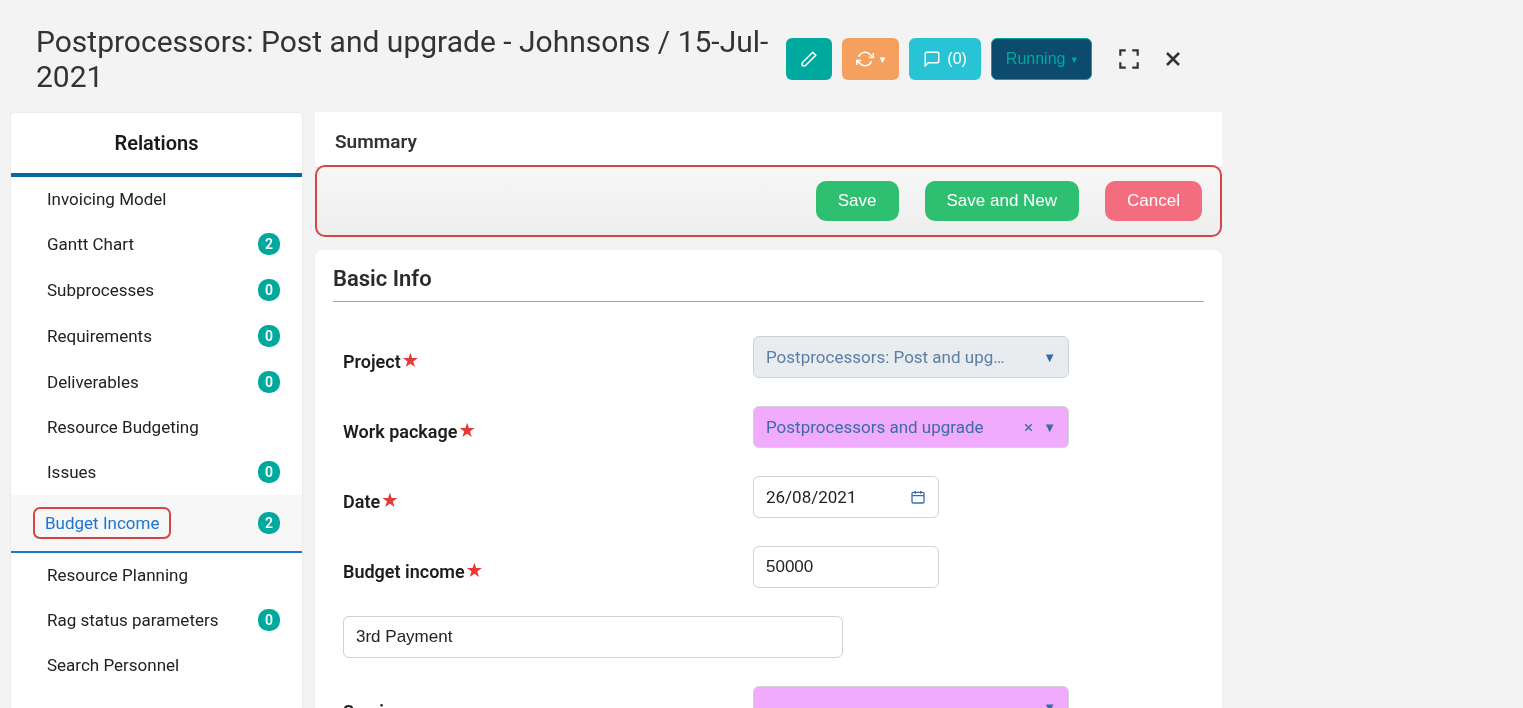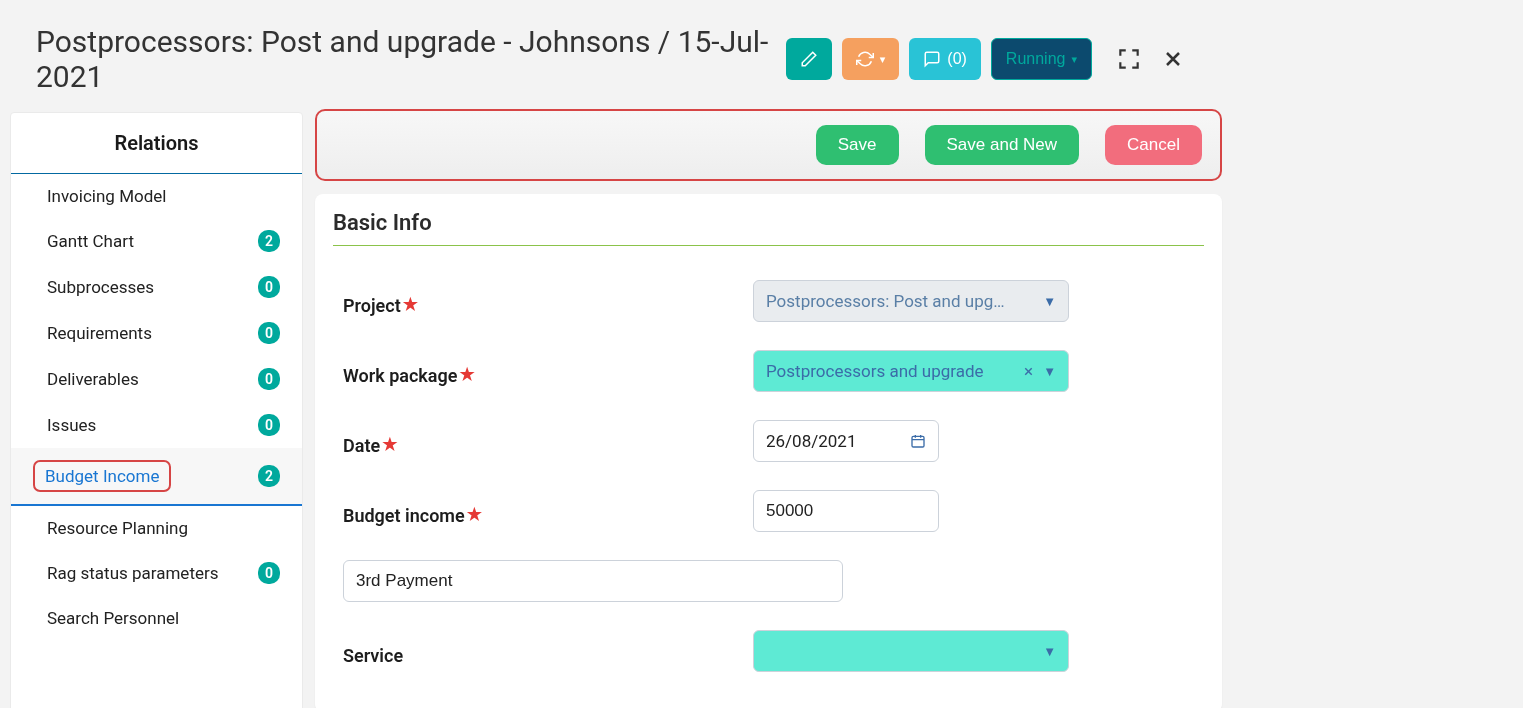--- a/index.html
+++ b/index.html
@@ -16,21 +16,21 @@
   .icon-btn.cyan { background: #29c3d6; }
   .icon-btn.outline { background: #0c4a6e; color: #00a99d; border: 1.5px solid #00a99d; }
   .icon-btn .chev { font-size: 11px; }
   
   .header-tools { display: flex; gap: 18px; align-items: center; margin-left: 24px; }
   .tool-icon { width: 26px; height: 26px; display: inline-flex; align-items: center; justify-content: center; cursor: pointer; }
 
   .content-row { display: flex; gap: 0; padding: 0 0 0 10px; }
   
   .sidebar { width: 293px; background: #fff; border: 1px solid #eaeaea; border-radius: 4px 4px 0 0; overflow: hidden; }
-  .sidebar-header { text-align: center; padding: 18px 0; font-size: 20px; font-weight: 600; color: #1a1a1a; border-bottom: 1px solid #0369a1; }
+  .sidebar-header { text-align: center; padding: 18px 0; font-size: 20px; font-weight: 600; color: #1a1a1a; border-bottom: 4px solid #0369a1; }
   .sidebar-item { display: flex; align-items: center; justify-content: space-between; padding: 12px 22px 12px 36px; font-size: 17px; color: #222; cursor: pointer; }
   .sidebar-item.active { background: #f7f7f7; color: #1976d2; border-bottom: 2px solid #1976d2; }
   .sidebar-item.active .sidebar-label-wrap { border: 2px solid #d64545; border-radius: 7px; padding: 4px 10px; margin-left: -14px; }
   .sidebar-item .badge { background: #00a99d; color: #fff; font-size: 14px; border-radius: 10px; min-width: 22px; height: 22px; display: inline-flex; align-items: center; justify-content: center; font-weight: 600; padding: 0 6px; }
   .sidebar-label { white-space: nowrap; }
 
   .main { flex: 1; padding: 0 0 0 12px; }
   .summary-bar { background: #fff; padding: 18px 20px 14px 20px; font-size: 19px; font-weight: 600; border-bottom: 1px solid #e0e0e0; }
   
   .action-row { display: flex; justify-content: flex-end; padding: 14px 18px 14px 0; gap: 26px; background: linear-gradient(#f7f7f7,#eeeeee); border: 2px solid #d64545; border-radius: 10px; margin: 0; position: relative; top:-3px; }
@@ -38,21 +38,21 @@
   .btn.green { background: #2fbf71; }
   .btn.red { background: #f26d7d; }
 
   .card { background: #fff; border-radius: 8px; margin-top: 10px; padding: 16px 18px 26px 18px; box-shadow: 0 1px 2px rgba(0,0,0,0.05); }
   .card-title { font-size: 22px; font-weight: 600; color: #2b2b2b; border-bottom: 1px solid #8bc34a; padding-bottom: 10px; margin-bottom: 20px; }
 
   .form-row { display: flex; align-items: center; padding: 14px 10px; }
   .form-label { width: 410px; font-size: 18px; font-weight: 600; color: #1d1d1d; margin-top: 8px; }
   .required { color: #e53935; font-size: 17px; margin-left: 2px; position: relative; top:-2px; }
 
-  .select-like { display: flex; align-items: center; justify-content: space-between; height: 42px; border: 1px solid #ccd2da; border-radius: 6px; padding: 0 12px; font-size: 17px; color: #3b6ca8; background: #5eead4; min-width: 316px; }
+  .select-like { display: flex; align-items: center; justify-content: space-between; height: 42px; border: 1px solid #ccd2da; border-radius: 6px; padding: 0 12px; font-size: 17px; color: #3b6ca8; background: #f0abfc; min-width: 316px; }
   .select-like.disabled { background: #e9ecef; color: #5a7fa6; }
   .select-like .chev-down { color: #3b6ca8; font-size: 13px; }
   .select-like .clear-x { color: #3b6ca8; margin-right: 10px; cursor: pointer; }
   .select-text { overflow: hidden; text-overflow: ellipsis; white-space: nowrap; max-width: 240px; }
 
   .input-text { height: 42px; border: 1px solid #ccd2da; border-radius: 6px; padding: 0 12px; font-size: 17px; color: #222; background: #fff; }
   .input-text.date { width: 186px; display:flex; align-items:center; justify-content:space-between; }
   .cal-icon { color: #3b6ca8; }
   .input-text.small { width: 186px; }
   .input-text.wide { width: 500px; padding-left: 12px; }
@@ -123,20 +123,23 @@
           </div>
           <div class="sidebar-item">
             <span><span class="sidebar-label">Requirements</span></span>
             <span class="badge">0</span>
           </div>
           <div class="sidebar-item">
             <span><span class="sidebar-label">Deliverables</span></span>
             <span class="badge">0</span>
           </div>
           <div class="sidebar-item">
+            <span><span class="sidebar-label">Resource Budgeting</span></span>
+          </div>
+          <div class="sidebar-item">
             <span><span class="sidebar-label">Issues</span></span>
             <span class="badge">0</span>
           </div>
           <div class="sidebar-item active">
             <span class="sidebar-label-wrap"><span class="sidebar-label">Budget Income</span></span>
             <span class="badge">2</span>
           </div>
           <div class="sidebar-item">
             <span><span class="sidebar-label">Resource Planning</span></span>
           </div>
@@ -144,20 +147,21 @@
             <span><span class="sidebar-label">Rag status parameters</span></span>
             <span class="badge">0</span>
           </div>
           <div class="sidebar-item">
             <span><span class="sidebar-label">Search Personnel</span></span>
           </div>
         </div>
     </div>
 
     <div class="main">
+      <div class="summary-bar">Summary</div>
 
       <div class="action-row">
         <button class="btn green">Save</button>
         <button class="btn green">Save and New</button>
         <button class="btn red">Cancel</button>
       </div>
 
       <div class="card">
         <div class="card-title">Basic Info</div>
 

